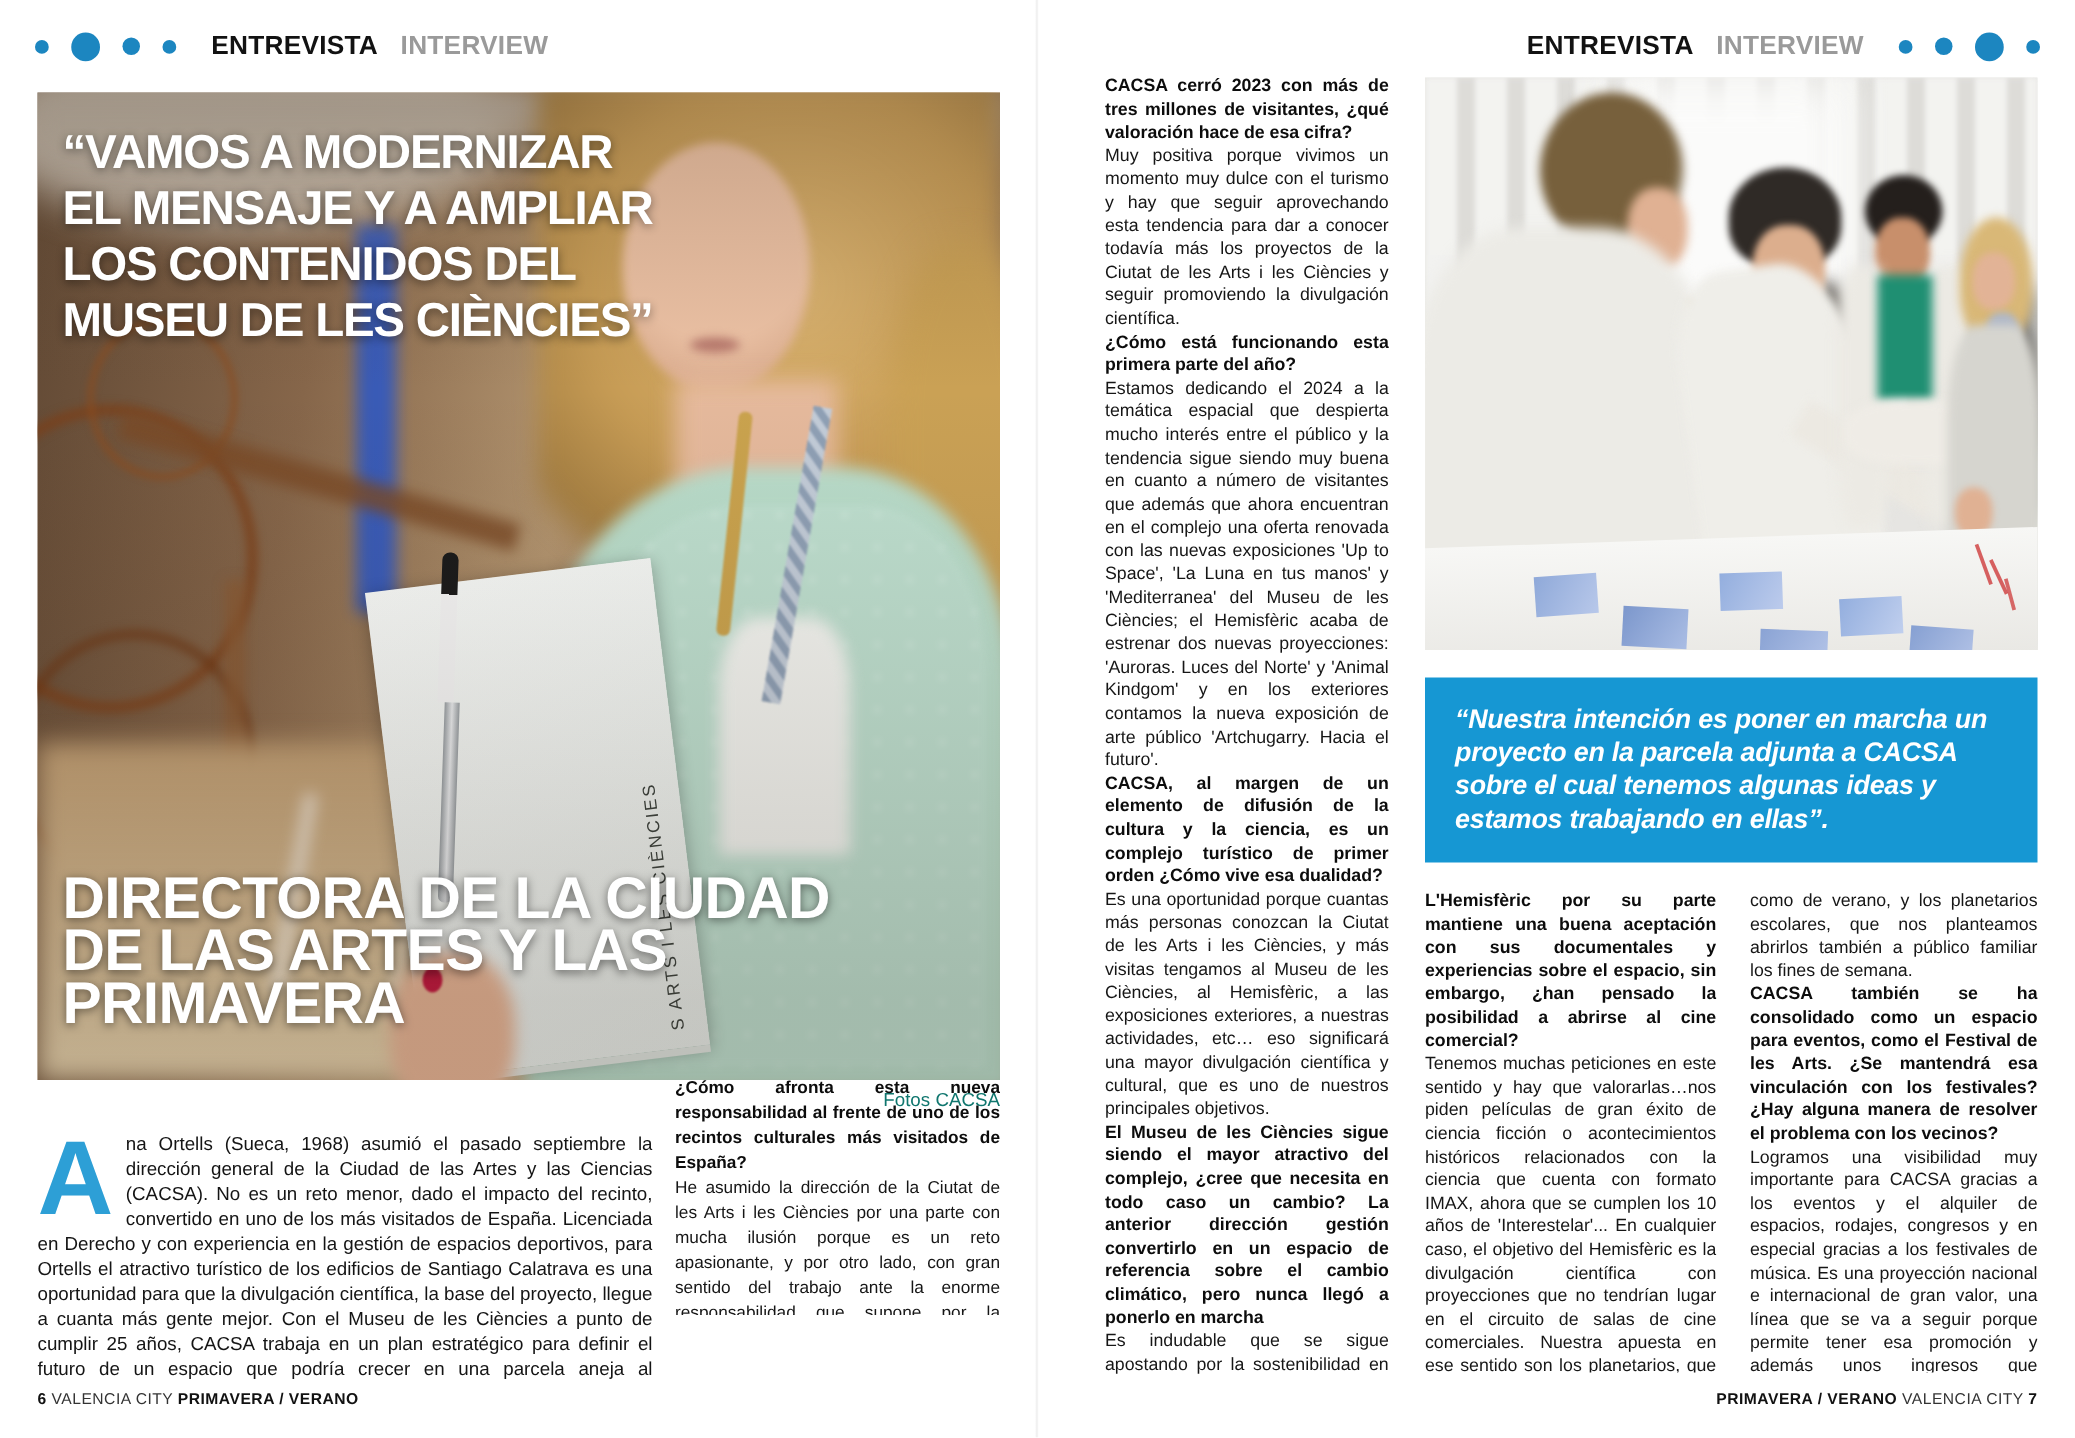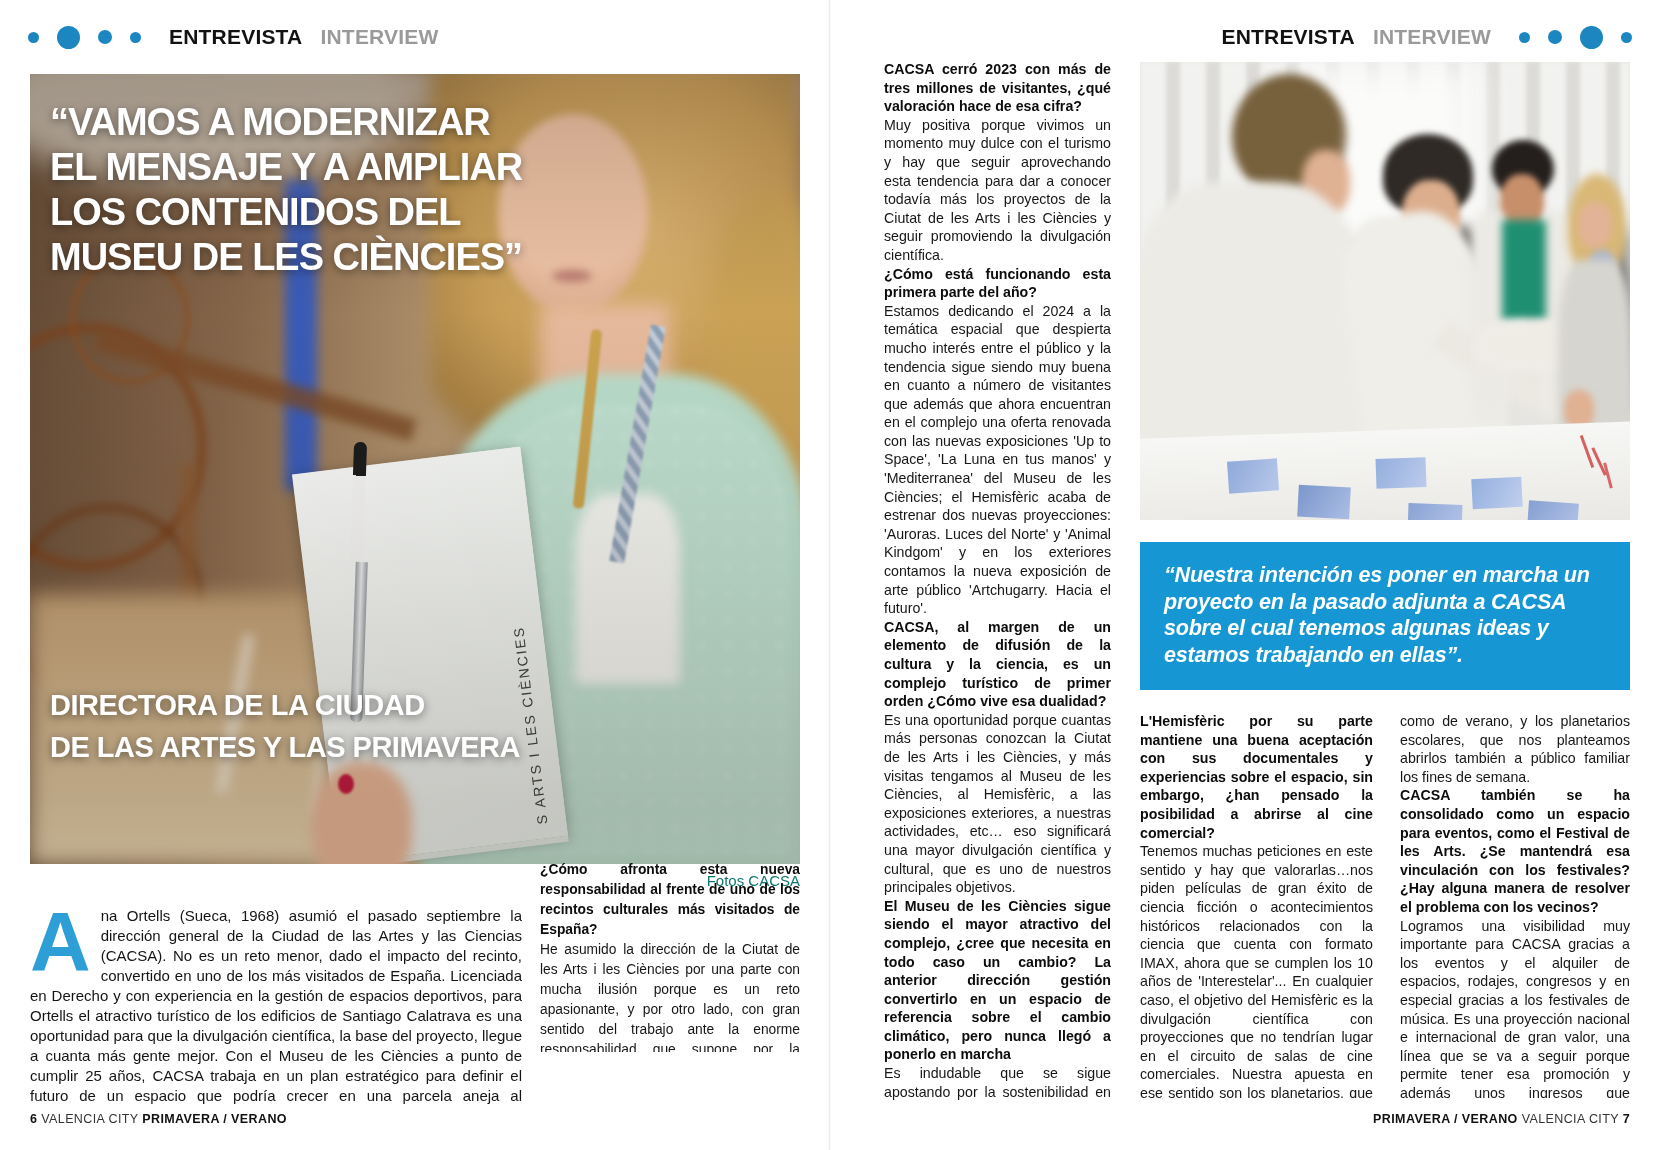--- a/index.html
+++ b/index.html
@@ -24,21 +24,21 @@
   .gutter{position:absolute;left:828px;top:0;width:3px;height:100%;
     background:linear-gradient(90deg,rgba(0,0,0,0),rgba(0,0,0,.07),rgba(0,0,0,0));}
   
   .photo-left{position:absolute;left:30px;top:74px;width:770px;height:790px;overflow:hidden;
     background:linear-gradient(100deg,#5f4733 0%,#86664a 28%,#b2946f 52%,#a3825f 72%,#8f7152 100%);}
   .photo-left .shade{position:absolute;inset:0;background:linear-gradient(180deg,rgba(90,70,50,.25),rgba(0,0,0,0) 30%,rgba(40,25,15,.18) 92%);z-index:3;}
   .headline{position:absolute;left:20px;top:26px;z-index:6;color:#fff;font-weight:700;
     font-size:38px;line-height:45px;letter-spacing:-1px;text-shadow:0 2px 8px rgba(0,0,0,.45);}
   .kicker{position:absolute;left:20px;top:606px;z-index:6;color:#fff;text-shadow:0 2px 8px rgba(0,0,0,.5);}
   .kicker .name{font-weight:700;font-size:64px;line-height:66px;letter-spacing:-1px;}
-  .kicker .title{font-weight:700;font-size:29px;line-height:42px;letter-spacing:-.5px;margin-top:4px;}
+  .kicker .title{font-weight:700;font-size:47px;line-height:42px;letter-spacing:-.5px;margin-top:17px;}
   .photo-credit{position:absolute;left:520px;top:872px;width:280px;text-align:right;font-size:15px;color:#0f766e;}
   
   .intro{position:absolute;left:30px;top:906px;width:492px;height:200px;overflow:hidden;
     font-size:15px;line-height:20px;text-align:justify;color:#141414;}
   .dropcap{float:left;color:var(--dropcap);font-size:84px;line-height:64px;font-weight:700;
     padding:4px 10px 0 0;}
   
   .col{position:absolute;text-align:justify;overflow:hidden;color:#161616;}
   .col p{margin:0;}
   .col p.q{font-weight:700;color:#0c0c0c;}
@@ -214,21 +214,21 @@
   <div class="sh" style="left:236px;top:396px;width:50px;height:30px;background:linear-gradient(120deg,#93aede,#bccbec);transform:rotate(-2deg);"></div>
   <div class="sh" style="left:268px;top:442px;width:54px;height:30px;background:linear-gradient(120deg,#8aa3d4,#b4c4e8);transform:rotate(2deg);"></div>
   <div class="sh" style="left:332px;top:416px;width:50px;height:30px;background:linear-gradient(120deg,#93aede,#c0cfee);transform:rotate(-3deg);"></div>
   <div class="sh" style="left:388px;top:440px;width:50px;height:28px;background:linear-gradient(120deg,#86a0d2,#b2c2e6);transform:rotate(4deg);"></div>
 
   <div class="sh" style="left:430px;top:388px;width:34px;height:3px;background:#d04545;transform:rotate(70deg);opacity:.85;"></div>
   <div class="sh" style="left:444px;top:398px;width:30px;height:3px;background:#d04545;transform:rotate(65deg);opacity:.85;"></div>
   <div class="sh" style="left:455px;top:412px;width:26px;height:3px;background:#d04545;transform:rotate(75deg);opacity:.8;"></div>
 </div>
 
-<div class="pullquote">“Nuestra intención es poner en marcha un proyecto en la pasado adjunta a CACSA sobre el cual tenemos algunas ideas y estamos trabajando en ellas”.</div>
+<div class="pullquote">“Nuestra intención es poner en marcha un proyecto en la parcela adjunta a CACSA sobre el cual tenemos algunas ideas y estamos trabajando en ellas”.</div>
 
 <div class="col col-r2">
     <p class="q">L'Hemisfèric por su parte mantiene una buena aceptación con sus documentales y experiencias sobre el espacio, sin embargo, ¿han pensado la posibilidad a abrirse al cine comercial?</p>
     <p class="a">Tenemos muchas peticiones en este sentido y hay que valorarlas…nos piden películas de gran éxito de ciencia ficción o acontecimientos históricos relacionados con la ciencia que cuenta con formato IMAX, ahora que se cumplen los 10 años de 'Interestelar'... En cualquier caso, el objetivo del Hemisfèric es la divulgación científica con proyecciones que no tendrían lugar en el circuito de salas de cine comerciales. Nuestra apuesta en ese sentido son los planetarios, que funcionan muy bien entre el público como demuestran el aforo casi completo del planetario en directo 'Las Nocturnas' tanto la versión de invierno</p>
   </div>
 <div class="col col-r3">
     <p class="a">como de verano, y los planetarios escolares, que nos planteamos abrirlos también a público familiar los fines de semana.</p>
     <p class="q">CACSA también se ha consolidado como un espacio para eventos, como el Festival de les Arts. ¿Se mantendrá esa vinculación con los festivales? ¿Hay alguna manera de resolver el problema con los vecinos?</p>
     <p class="a">Logramos una visibilidad muy importante para CACSA gracias a los eventos y el alquiler de espacios, rodajes, congresos y en especial gracias a los festivales de música. Es una proyección nacional e internacional de gran valor, una línea que se va a seguir porque permite tener esa promoción y además unos ingresos que responden a nuestra obligación como empresa pública de rentabilizar estos espacios en beneficio del complejo.</p>
   </div>

